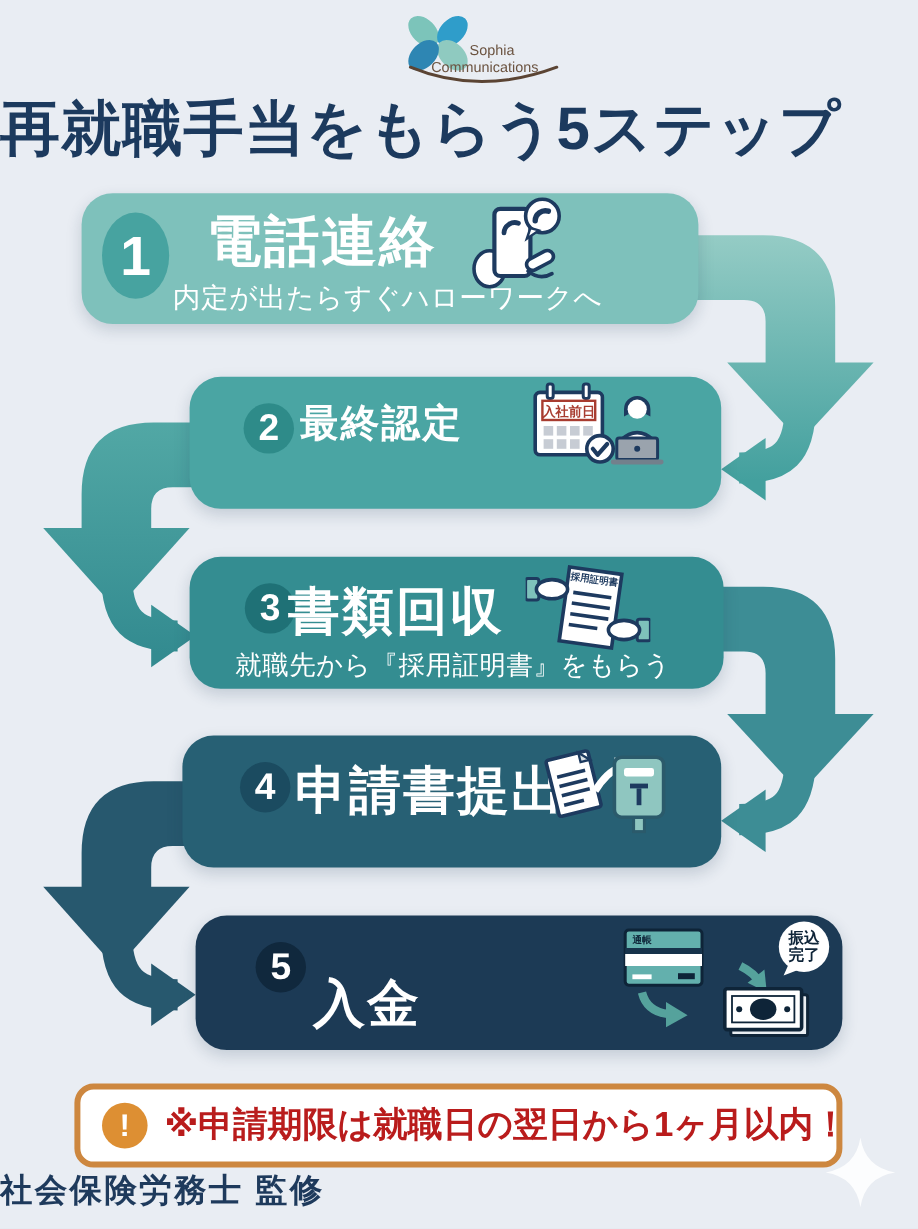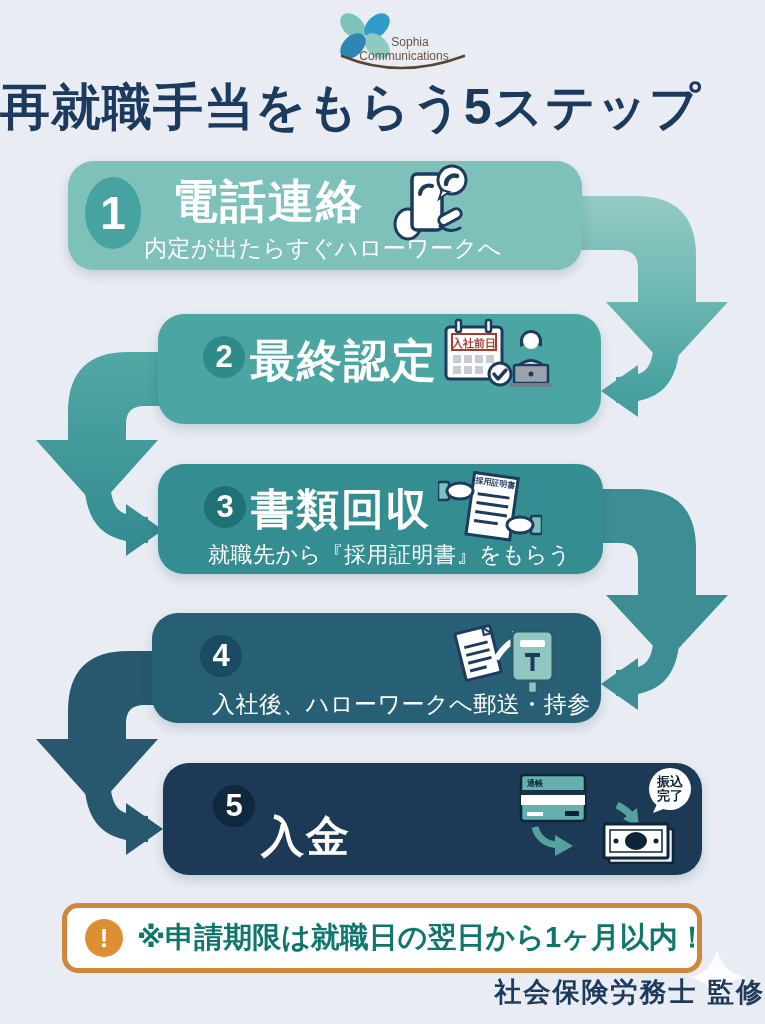--- a/index.html
+++ b/index.html
@@ -34,53 +34,53 @@
     position:absolute;border-radius:50%;text-align:center;color:#fff;font-weight:800;
   }
   .s1 .num{left:17px;top:16px;width:56px;height:72px;font-size:46px;line-height:72px;}
   .s2 .num,.s3 .num,.s4 .num,.s5 .num{width:42px;height:42px;font-size:31px;line-height:42px;}
   .s2 .num{left:45px;top:22px;}
   .s3 .num{left:46px;top:22px;}
   .s4 .num{left:48px;top:22px;}
   .s5 .num{left:50px;top:22px;}
   .stitle{position:absolute;font-weight:800;letter-spacing:2px;white-space:nowrap;}
   .s1 .stitle{left:104px;top:10px;font-size:46px;}
-  .s2 .stitle{left:92px;top:17px;font-size:45px;}
-  .s3 .stitle{left:93px;top:17px;font-size:43px;}
+  .s2 .stitle{left:92px;top:17px;font-size:32px;}
+  .s3 .stitle{left:82px;top:17px;font-size:43px;}
   .s4 .stitle{left:94px;top:17px;font-size:43px;}
   .s5 .stitle{left:98px;top:17px;font-size:43px;margin-top:28px;}
   .ssub{position:absolute;font-weight:400;font-size:23px;white-space:nowrap;letter-spacing:0.5px;}
   .s1 .ssub{left:76px;top:72px;}
   .s2 .ssub{left:47px;top:74px;}
-  .s3 .ssub{left:38px;top:76px;font-size:22px;margin-left:12px;}
+  .s3 .ssub{left:38px;top:76px;font-size:22px;}
   .s4 .ssub{left:60px;top:76px;}
   .s5 .ssub{left:45px;top:76px;}
   .sicon{position:absolute;}
   .s1 .sicon{left:314px;top:3px;}
   .s2 .sicon{left:284px;top:3px;}
   .s3 .sicon{left:280px;top:6px;}
   .s4 .sicon{left:296px;top:4px;}
   .s5 .sicon{left:350px;top:4px;}
   
   .warning{
     position:absolute;left:62px;top:903px;width:630px;height:60px;z-index:3;
     background:#ffffff;border:5px solid #cd873f;border-radius:16px;
     display:flex;align-items:center;
   }
   .warn-icon{
     width:38px;height:38px;border-radius:50%;background:#dd8f33;color:#fff;
     font-size:26px;font-weight:900;text-align:center;line-height:38px;
     margin-left:18px;flex:0 0 auto;
   }
   .warn-text{
-    margin-left:14px;font-size:29px;font-weight:800;color:#0f766e;white-space:nowrap;text-align:center;
+    margin-left:14px;font-size:29px;font-weight:800;color:#b91c1c;white-space:nowrap;text-align:center;
   }
   
   .footer-text{
-    position:absolute;left:0;top:974px;width:765px;text-align:right;z-index:3;
+    position:absolute;left:0;top:974px;width:765px;text-align:left;z-index:3;
     font-size:27px;font-weight:700;color:#1e3a5c;letter-spacing:2px;
   }
   .sparkle{position:absolute;left:688px;top:948px;z-index:2;}
 </style>
 </head>
 <body>
 
 <div class="canvas">
 
   <svg class="connectors" width="765" height="1024" viewBox="0 0 765 1024">
@@ -206,21 +206,21 @@
       </g>
       <rect x="0" y="12" width="11" height="18" rx="2" fill="#7ec1bb" stroke="#1d3a5f" stroke-width="2.5"></rect>
       <ellipse cx="22" cy="21" rx="13" ry="8" fill="#fff" stroke="#1d3a5f" stroke-width="3"></ellipse>
       <rect x="93" y="46" width="11" height="18" rx="2" fill="#7ec1bb" stroke="#1d3a5f" stroke-width="2.5"></rect>
       <ellipse cx="82" cy="55" rx="13" ry="8" fill="#fff" stroke="#1d3a5f" stroke-width="3"></ellipse>
     </svg>
   </div>
 
   <div class="step s4" style="background-color: rgb(39, 96, 116);">
     <div class="num" style="background-color: rgb(27, 75, 96);">4</div>
-    <div class="ssub">入社後、ハローワークへ郵送・持参</div>
+    <div class="stitle">申請書提出</div>
     <svg class="sicon" width="108" height="80" viewBox="0 0 108 80">
       <g transform="rotate(-14 30 36)">
         <rect x="12" y="12" width="36" height="48" rx="2" fill="#fff" stroke="#1d3a5f" stroke-width="3"></rect>
         <polygon points="40,12 48,20 40,20" fill="#d7dde3" stroke="#1d3a5f" stroke-width="2"></polygon>
         <rect x="18" y="26" width="24" height="3" fill="#1d3a5f"></rect>
         <rect x="18" y="34" width="24" height="3" fill="#1d3a5f"></rect>
         <rect x="18" y="42" width="24" height="3" fill="#1d3a5f"></rect>
         <rect x="18" y="50" width="17" height="3" fill="#1d3a5f"></rect>
       </g>
       <path d="M 48 42 Q 58 26 68 23" fill="none" stroke="#fff" stroke-width="6"></path>

